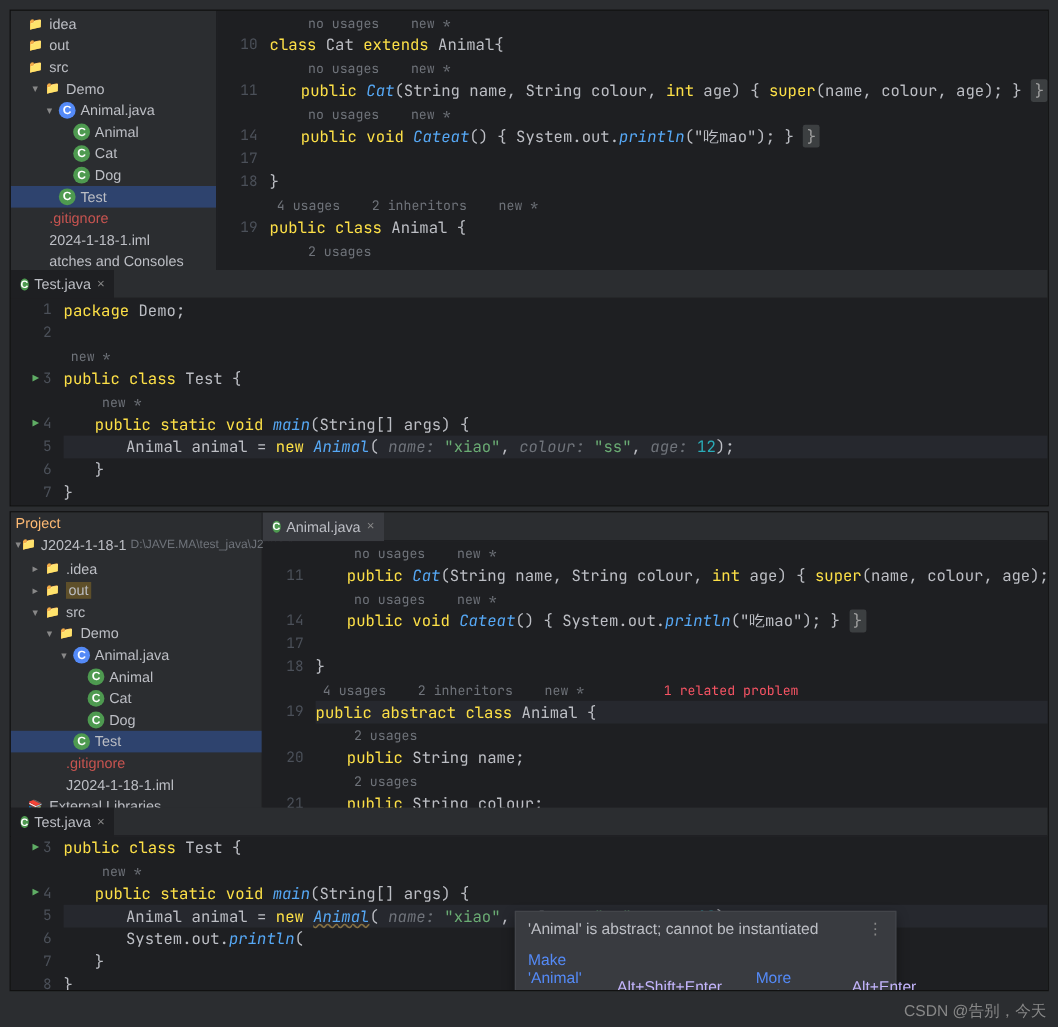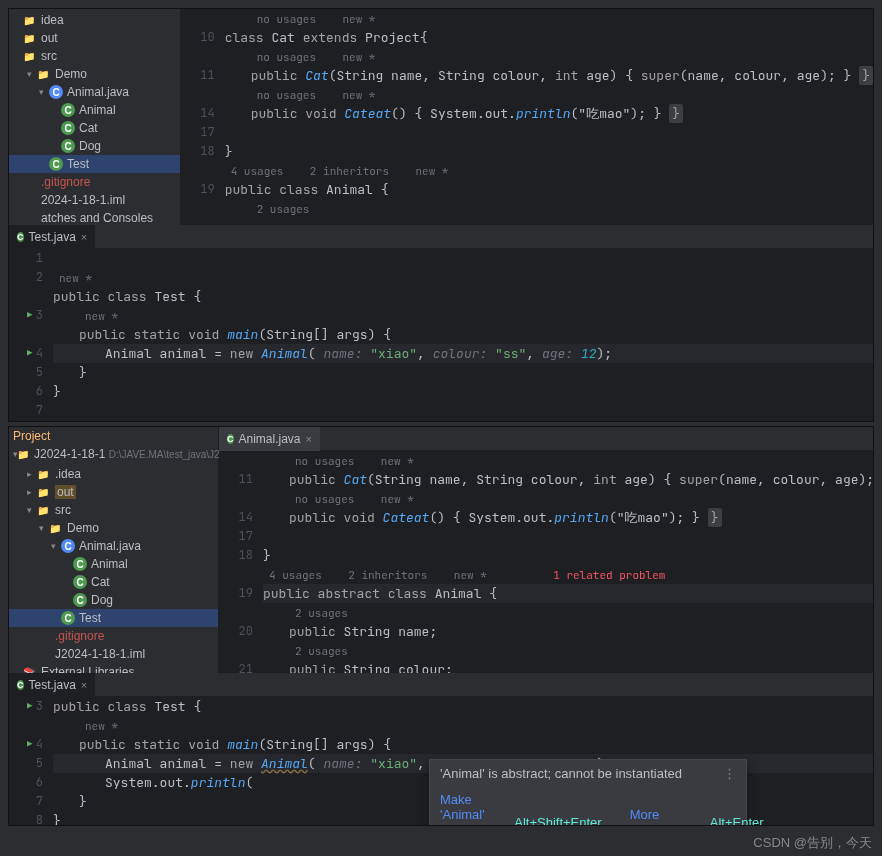--- a/index.html
+++ b/index.html
@@ -14,39 +14,39 @@
 .tree-row .ico { width:14px; height:14px; margin-right:4px; display:inline-flex; align-items:center; justify-content:center; font-size:10px; }
 .fld { color:#b0b0b0; }
 .java { background:#548af7; border-radius:50%; color:#fff; font-size:9px; font-weight:bold; }
 .cls { background:#4e9a50; border-radius:50%; color:#fff; font-size:9px; font-weight:bold; }
 .editor { flex:1; background:#1e1f22; position:relative; }
 .gutter { position:absolute; left:0; top:0; width:44px; text-align:right; color:#4b5059; font-size:12px; }
 .gutter .ln { height:19px; line-height:19px; padding-right:10px; position:relative; }
 .codearea { margin-left:44px; }
 .line { height:19px; line-height:19px; white-space:pre; }
 .line.hl { background:#26282e; }
-.kw { color:#a3a3a3; }
+.kw { color:#fde047; }
 .ty { color:#bcbec4; }
 .fn { color:#56a8f5; font-style:italic; }
 .st { color:#6aab73; }
-.nu { color:#2aacb8;font-style:italic; }
+.nu { color:#2aacb8; }
 .hint { color:#6f737a; font-size:11px; padding-left:6px; }
 .param { color:#6f737a; font-style:italic; }
 .tabbar { height:24px; background:#2b2d30; display:flex; align-items:center; border-bottom:1px solid #1e1f22; }
 .tab { height:24px; display:flex; align-items:center; padding:0 8px; background:#1e1f22; color:#bcbec4; gap:5px; }
 .tab .x { color:#888; font-size:11px; cursor:pointer; }
 .cut { background:#3c3f41; padding:1px 3px; border-radius:2px; color:#a0a0a0; }
 .runico { color:#5fad65; font-size:9px; }
 .err { color:#f75464; font-size:11px;margin-left:40px; }
 .wrn { text-decoration:underline wavy #857042; }
 .popup { position:absolute; background:#393b40; border:1px solid #43454a; border-radius:0; box-shadow:0 4px 10px rgba(0,0,0,.4); font-size:13px; }
 .popup .hd { padding:6px 10px; color:#bcbec4; display:flex; justify-content:space-between; }
 .popup .row { padding:5px 10px; display:flex; gap:28px; align-items:center; }
 .popup .lnk { color:#548af7; cursor:pointer; }
-.popup .short { color:#5eead4;text-align:center; }
+.popup .short { color:#c4b5fd;text-align:center; }
 .watermark { position:absolute; right:10px; bottom:4px; color:#888; font-size:13px; }
 .i1{padding-left:26px}.i2{padding-left:52px}
 .ind-0{padding-left:4px}.ind-1{padding-left:18px}.ind-2{padding-left:30px}.ind-3{padding-left:42px}.ind-4{padding-left:54px}
 </style>
 </head>
 <body>
 
 <div style="position:absolute;left:8px;top:8px;width:866px;height:414px;border:1px solid #111;background:#2b2d30;overflow:hidden">
  <div class="pane" style="height:216px">
   <div class="sidebar">
@@ -122,21 +122,21 @@
           <div class="ln"></div>
           <div class="ln">14</div>
           <div class="ln">17</div>
           <div class="ln">18</div>
           <div class="ln"></div>
           <div class="ln">19</div>
           <div class="ln"></div>
         </div>
    <div class="codearea" id="c1">
           <div class="line i1"><span class="hint">no usages    new *</span></div>
-          <div class="line "><span class="kw">class </span><span class="ty">Cat </span><span class="kw">extends </span><span class="">Project{</span></div>
+          <div class="line "><span class="kw">class </span><span class="ty">Cat </span><span class="kw">extends </span><span class="">Animal{</span></div>
           <div class="line i1"><span class="hint">no usages    new *</span></div>
           <div class="line i1"><span class="kw">public </span><span class="fn">Cat</span><span class="">(</span><span class="ty">String </span><span class="">name</span><span class="">, </span><span class="ty">String </span><span class="">colour</span><span class="">, </span><span class="kw">int </span><span class="">age</span><span class="">) { </span><span class="kw">super</span><span class="">(name, colour, age); }</span> <span class="cut">}</span></div>
           <div class="line i1"><span class="hint">no usages    new *</span></div>
           <div class="line i1"><span class="kw">public void </span><span class="fn">Cateat</span><span class="">() { </span><span class="ty">System</span><span class="">.out.</span><span class="fn">println</span><span class="">("吃mao"); }</span> <span class="cut">}</span></div>
           <div class="line "></div>
           <div class="line ">}</div>
           <div class="line "><span class="hint">4 usages    2 inheritors    new *</span></div>
           <div class="line "><span class="kw">public class </span><span class="ty">Animal</span><span class=""> {</span></div>
           <div class="line i1"><span class="hint">2 usages</span></div>
         </div>
@@ -157,20 +157,21 @@
           <div class="ln"></div>
           <div class="ln"><span class="runico" style="position:absolute;left:18px">▶</span>3</div>
           <div class="ln"></div>
           <div class="ln"><span class="runico" style="position:absolute;left:18px">▶</span>4</div>
           <div class="ln">5</div>
           <div class="ln">6</div>
           <div class="ln">7</div>
           <div class="ln">8</div>
         </div>
    <div class="codearea" id="c2">
+          <div class="line "><span class="kw">package </span><span class="">Demo</span><span class="">;</span></div>
           <div class="line "></div>
           <div class="line "><span class="hint">new *</span></div>
           <div class="line "><span class="kw">public class </span><span class="ty">Test</span><span class=""> {</span></div>
           <div class="line i1"><span class="hint">new *</span></div>
           <div class="line i1"><span class="kw">public static void </span><span class="fn">main</span><span class="">(</span><span class="ty">String</span><span class="">[] args) {</span></div>
           <div class="line hl i2"><span class="ty">Animal</span><span class=""> animal = </span><span class="kw">new </span><span class="fn">Animal</span><span class="">( </span><span class="param">name: </span><span class="st">"xiao"</span><span class="">, </span><span class="param">colour: </span><span class="st">"ss"</span><span class="">, </span><span class="param">age: </span><span class="nu">12</span><span class="">);</span></div>
           <div class="line i1">}</div>
           <div class="line ">}</div>
         </div>
   </div>

